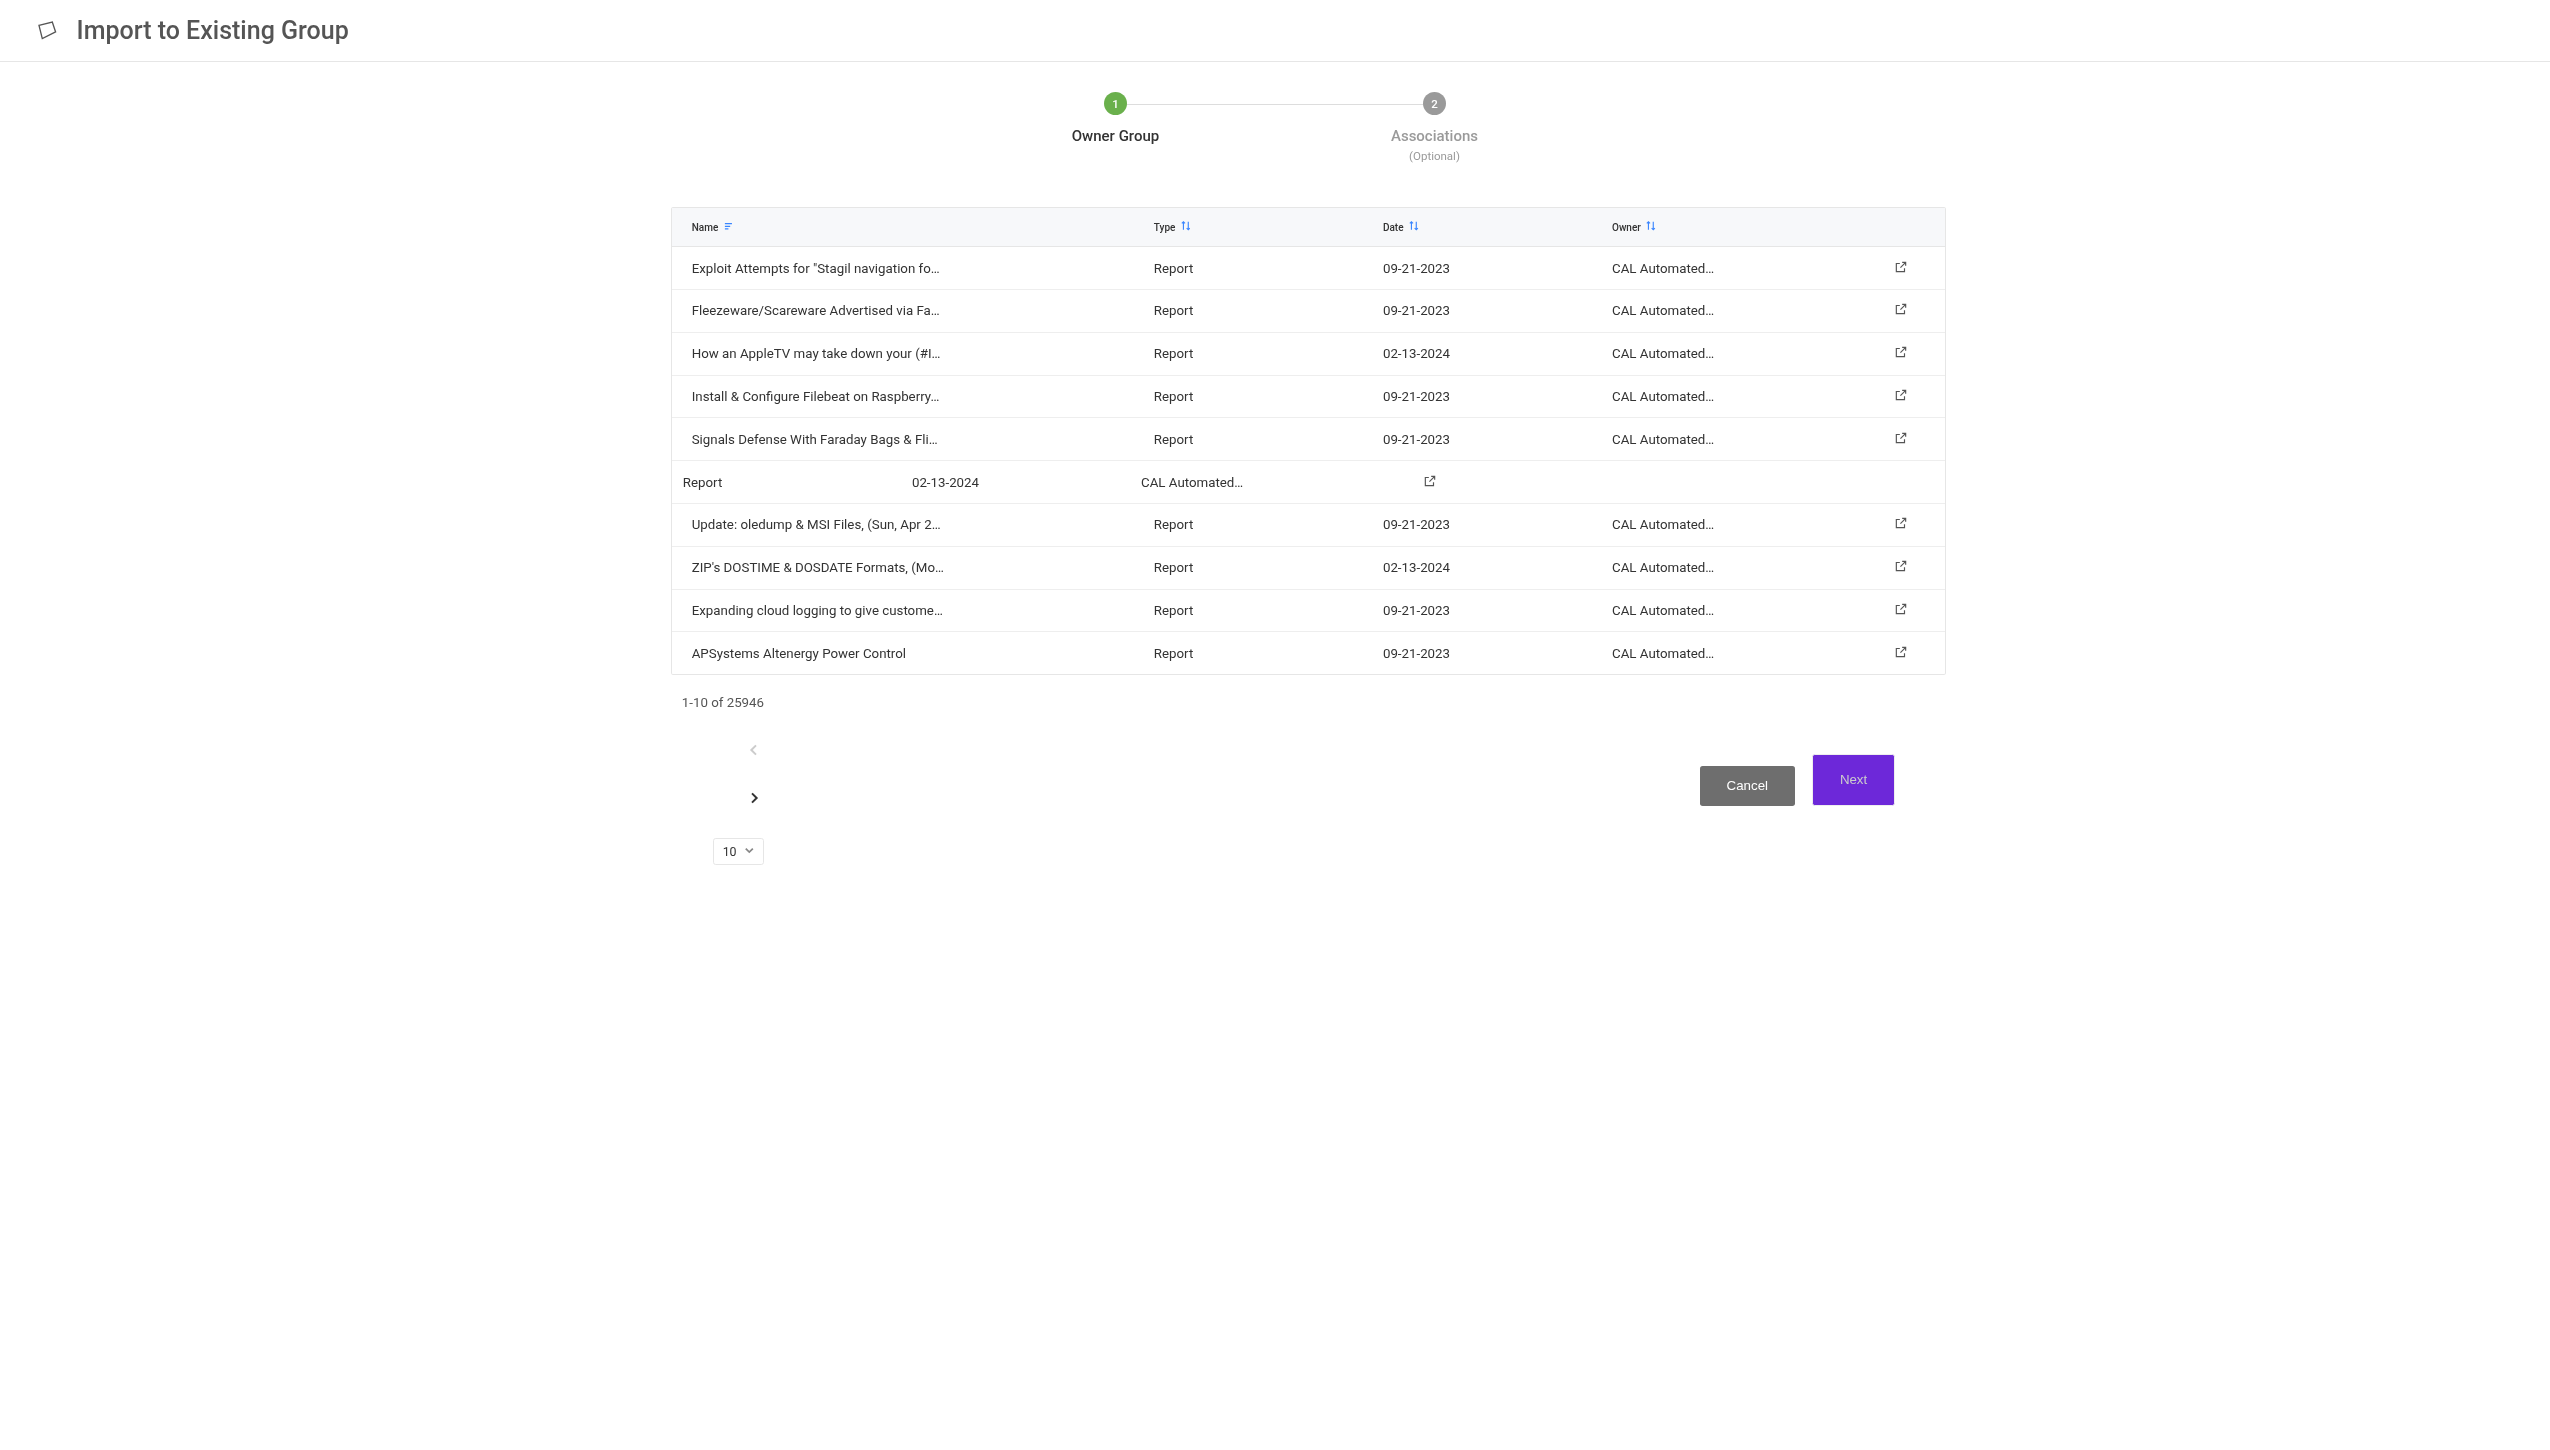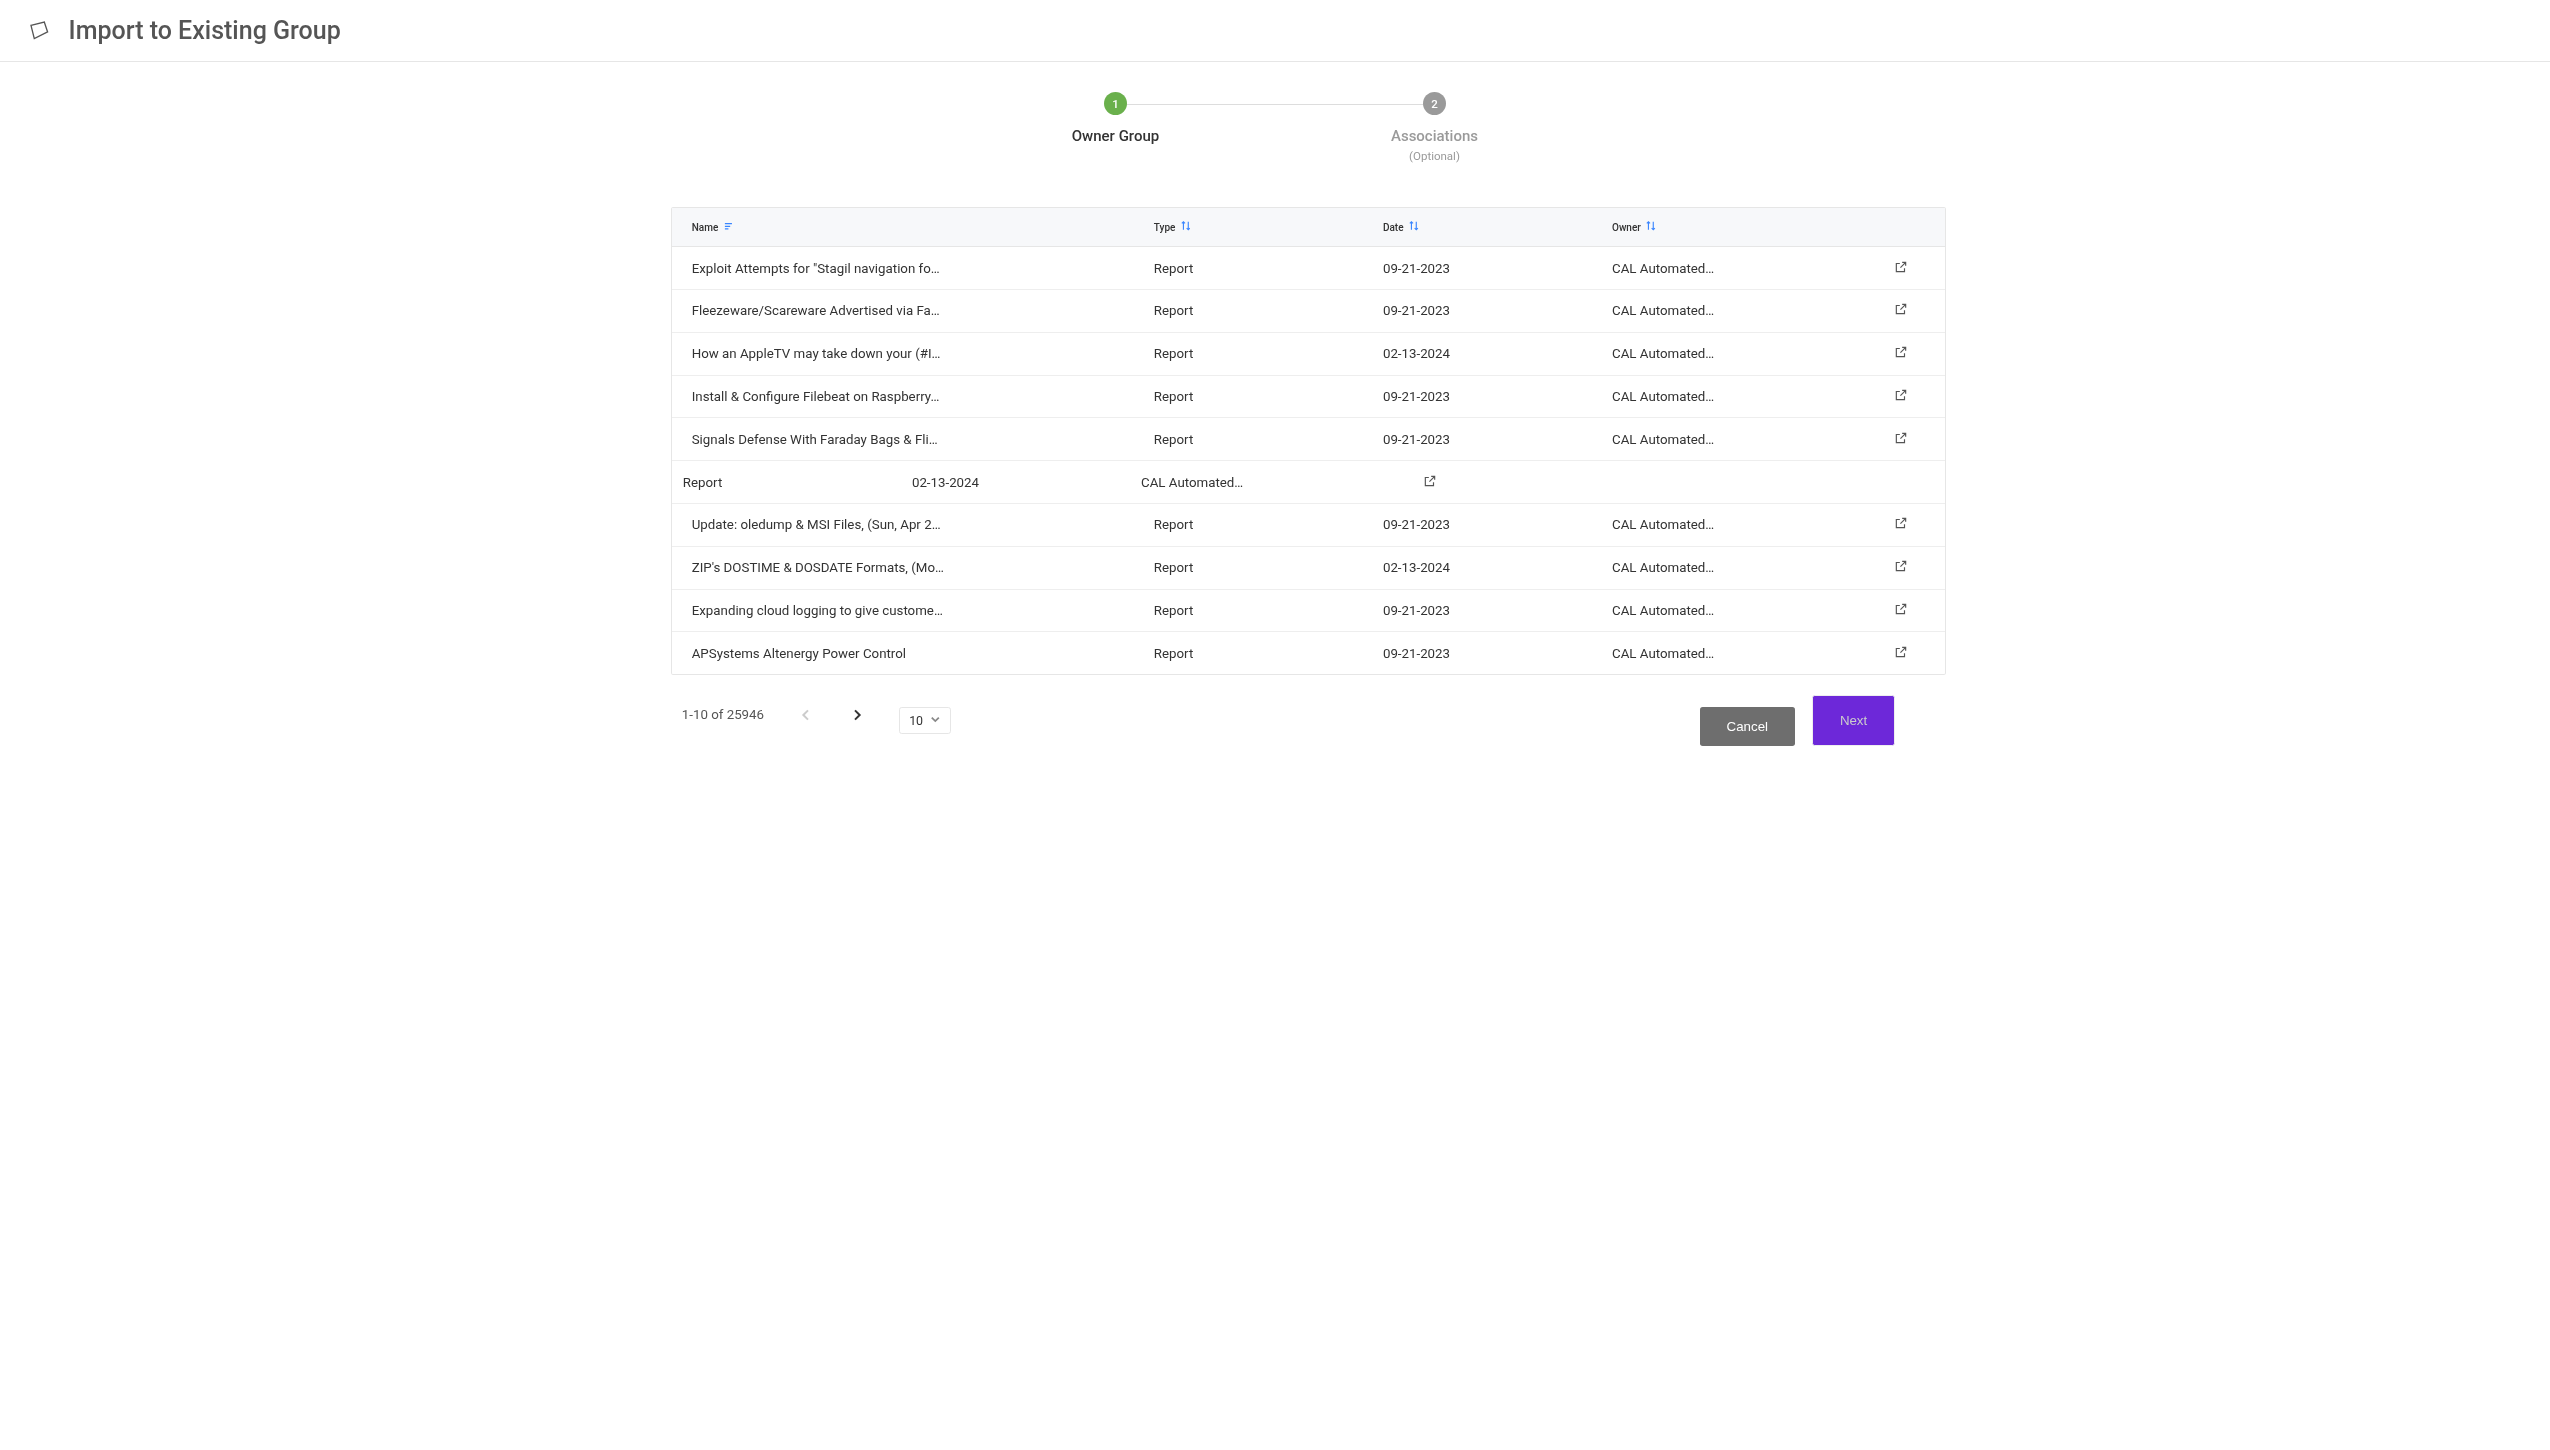--- a/index.html
+++ b/index.html
@@ -1,18 +1,18 @@
 <!DOCTYPE html>
 <html style="font-size:14px"><head>
   <meta charset="utf-8">
   <style>
     * { box-sizing: border-box; margin: 0; padding: 0; }
     body { font-family: -apple-system, BlinkMacSystemFont, "Segoe UI", Roboto, Helvetica, Arial, sans-serif; background: #fff; color: #333; }
     .page { width: 100%; }
-    .header { display: flex; align-items: center; padding: 16px 34px 16px 26px; border-bottom: 0.9px solid #e6e6e6; gap: 16px; }
+    .header { display: flex; align-items: center; padding: 16px 34px 16px 34px; border-bottom: 0.9px solid #e6e6e6; gap: 16px; }
     .logo { width: 26.6px; height: 26.6px; display:flex; align-items:center; justify-content:center; }
     .logo svg { stroke:#555; fill:none; stroke-width:1.6; }
     .page-title { font-size: 25px; font-weight: 500; color:#555; }
     .content { width: 1275px; margin: 0 auto; padding: 26.6px 0 53px 0; }
     
     .stepper { display:flex; align-items:flex-start; justify-content:center; position:relative; margin-bottom:44px; padding-top:3.5px;}
     .step { display:flex; flex-direction:column; align-items:center; width:319px; position:relative; }
     .step-badge { width:23px; height:23px; border-radius:50%; color:#fff; display:flex; align-items:center; justify-content:center; font-size:11.5px; font-weight:500; margin-bottom:12.4px; z-index:2;}
     .step-badge.active { background:#6ab04c; }
     .step-badge.inactive { background:#9a9a9a; }
@@ -42,21 +42,21 @@
     .trow:last-child { border-bottom:none; }
     .td { padding:12.4px 10.6px; font-size:13.3px; color:#333; white-space:nowrap; overflow:hidden; text-overflow:ellipsis;}
     .td-name { width:37%; padding-left:19.5px;}
     .td-type { width:18%; }
     .td-date { width:18%; }
     .td-owner { width:20%; }
     .td-link { width:7%; display:flex; justify-content:center; }
     .ext-icon svg { stroke:#555; fill:none; stroke-width:2; width:14px; height:14px;}
     
     .footer { display:flex; justify-content:space-between; align-items:center; padding:19.5px 17.7px 0 26.6px;}
-    .pager { display:flex; align-items:flex-start; gap:32px;}
+    .pager { display:flex; align-items:flex-end; gap:32px;flex-direction:column;}
     .pager-range { font-size:13.3px; color:#555;}
     .pager-btn { background:none; border:none; cursor:pointer; padding:0 1.8px; display:flex; align-items:center;}
     .pager-btn svg { width:16px; height:16px; stroke-width:3; fill:none;}
     .pager-btn.disabled svg { stroke:#ccc; }
     .pager-btn.enabled svg { stroke:#333; }
     .pagesize { border:0.9px solid #e6e6e6; border-radius:2.7px; padding:5.3px 8.9px; display:flex; align-items:center; gap:7px; font-size:12.4px; color:#333; cursor:pointer;}
     .pagesize .chev svg{ width:10.6px; height:10.6px; stroke:#888; fill:none; stroke-width:2;}
     .actions { display:flex; gap:17.7px;}
     .btn { border:none; border-radius:2.7px; padding:12.4px 26.6px; font-size:13.3px; cursor:pointer;}
     .btn-cancel { background:#6e6e6e; color:#ffffff;margin-top:12px;}

